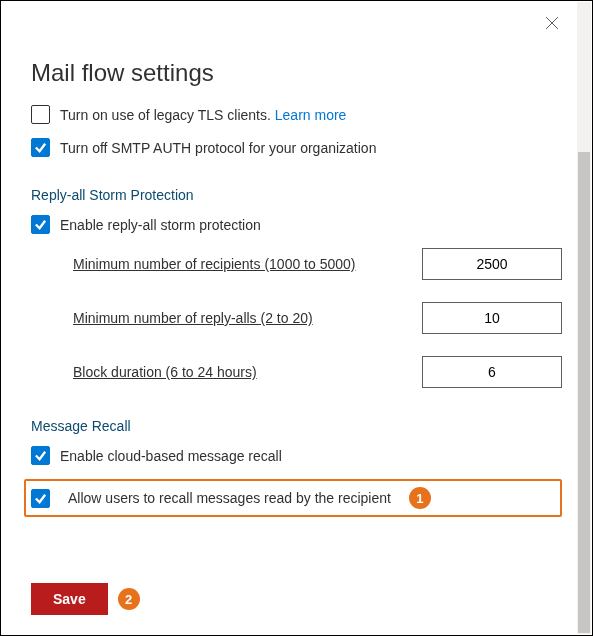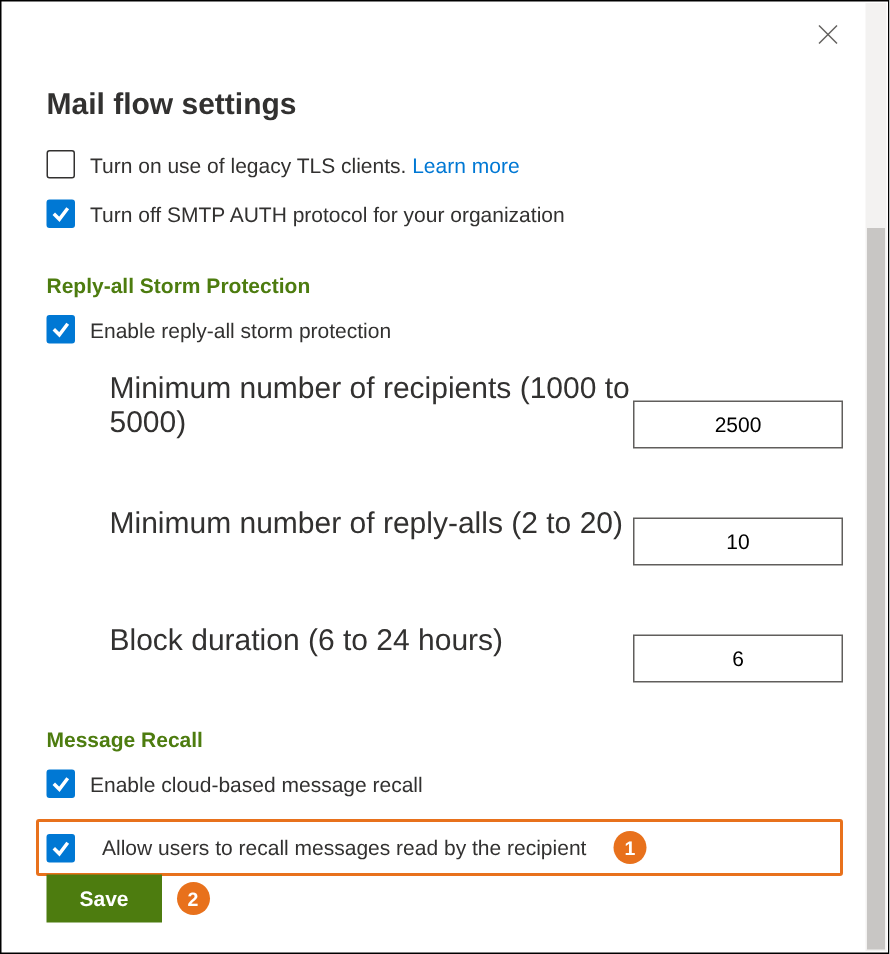--- a/index.html
+++ b/index.html
@@ -46,22 +46,22 @@
       right: 30px;
       width: 20px;
       height: 20px;
       cursor: pointer;
       display: flex;
       align-items: center;
       justify-content: center;
     }
     .close-btn svg { width: 14px; height: 14px; }
     h1 {
-      font-size: 20px;
-      font-weight: 700;
+      font-size: 24px;
+      font-weight: 400;
       margin-top: 40px;
       margin-bottom: 18px;
     }
     .checkbox-row {
       display: flex;
       align-items: center;
       gap: 10px;
       margin-bottom: 14px;
     }
     .checkbox {
@@ -83,43 +83,43 @@
       width: 13px;
       height: 13px;
       stroke: #fff;
       stroke-width: 2.5;
       fill: none;
     }
     .cb-label { font-size: 14px; }
     .link { color: #0078d4; cursor: pointer; }
     .section-heading {
       font-size: 14px;
-      font-weight: 700;
-      color: #4d7c0f;
+      font-weight: 400;
+      color: #0c4a6e;
       margin-top: 30px;
       margin-bottom: 12px;
     }
     .field-row {
       display: flex;
       align-items: center;
       margin-bottom: 22px;
       margin-left: 42px;
     }
     .field-label {
       flex: 1;
-      font-size: 20px;
+      font-size: 14px;
+      text-decoration: underline;
     }
     .field-input {
       width: 140px;
       height: 32px;
       border: 1px solid #605e5c;
       text-align: center;
       font-size: 14px;
       font-family: inherit;
-      margin-top: 24px;
     }
     .highlighted-row {
       border: 2px solid #e8711c;
       padding: 6px 8px 6px 5px;
       display: flex;
       align-items: center;
       gap: 18px;
       margin-bottom: 14px;
       border-radius: 2px;
       margin-left: -7px;
@@ -139,21 +139,21 @@
     }
     .footer {
       position: absolute;
       bottom: 20px;
       left: 30px;
       display: flex;
       align-items: center;
       gap: 10px;
     }
     .save-btn {
-      background: #4d7c0f;
+      background: #b91c1c;
       color: #fff;
       border: none;
       padding: 8px 22px;
       font-size: 14px;
       font-weight: 600;
       cursor: pointer;
       font-family: inherit;
     }
   </style>
 </head>

